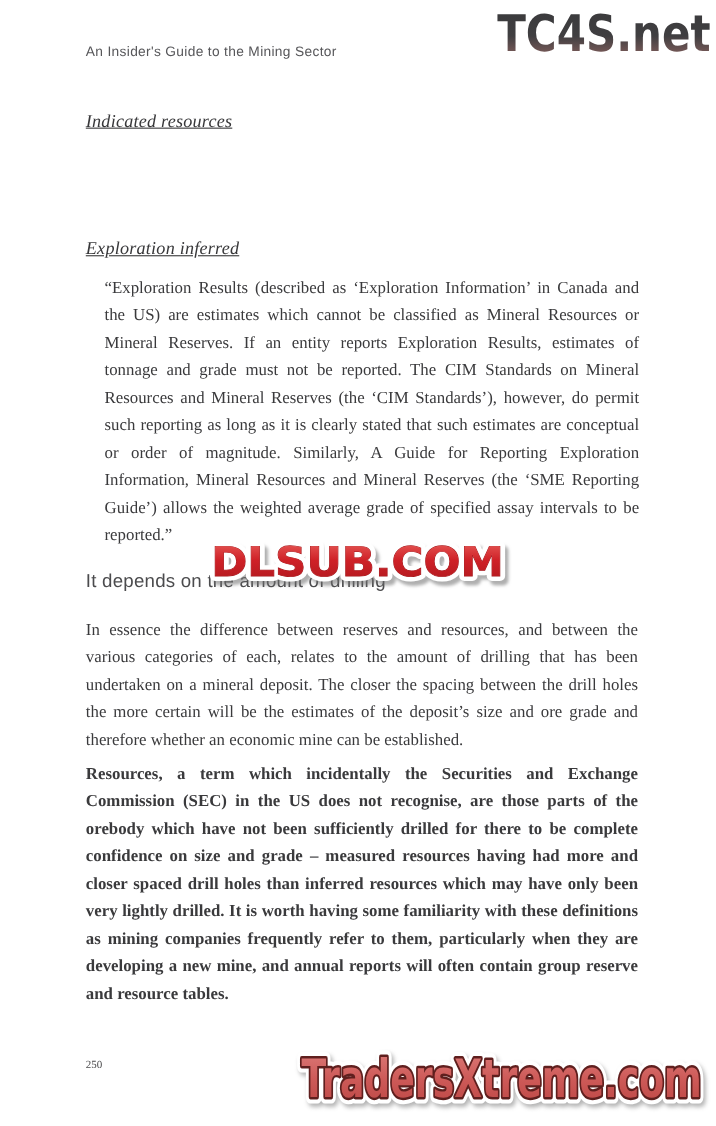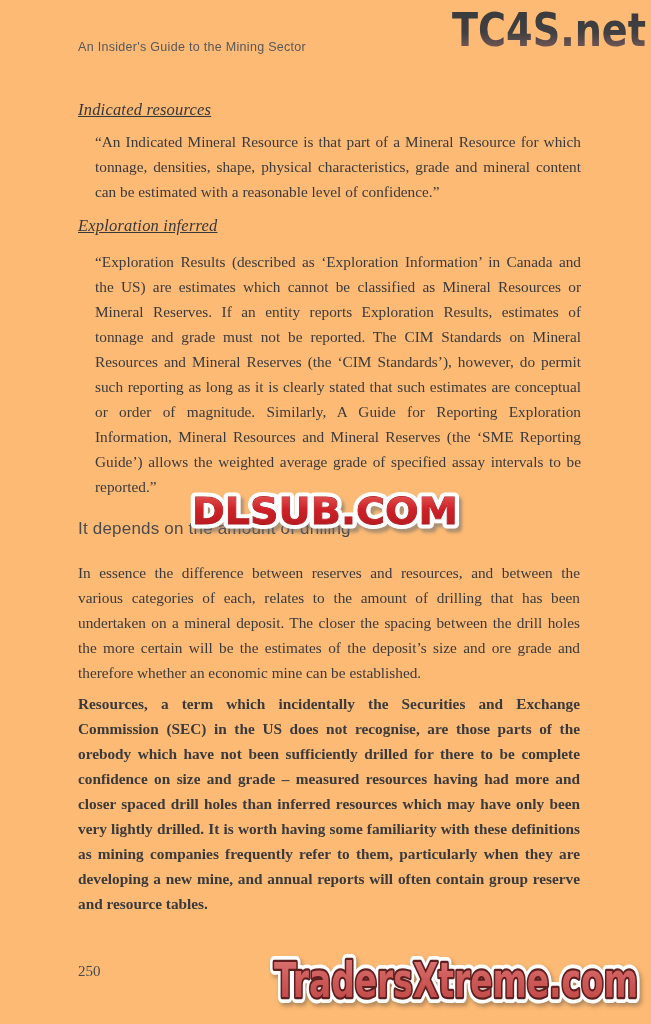--- a/index.html
+++ b/index.html
@@ -1,19 +1,19 @@
 <!DOCTYPE html>
 <html><head>
 <meta charset="utf-8">
 <style>
   html,body{margin:0;padding:0;background:#e8e8e8;}
   .page{
     position:relative;
     width:651px;height:1024px;
-    background:#fdba74;
+    background:#ffffff;
     overflow:hidden;
     font-family:"Liberation Serif", serif;
     color:#3a3a3c;
   }
   .running-header{
     position:absolute;left:78px;top:40px;
     font-family:"Liberation Sans", sans-serif;
     font-size:12.5px;color:#57575a;letter-spacing:0.3px;
   }
   .logo-svg{position:absolute;left:450px;top:1px;overflow:visible;}
@@ -39,21 +39,21 @@
   }
   .body-para{
     position:absolute;left:78px;width:502px;margin:0;
     font-size:15.3px;line-height:25px;
     text-align:justify;color:#3a3a3c;
   }
   .p-essence{top:560px;}
   .p-resources{top:691px;font-weight:bold;}
   .page-number{
     position:absolute;left:78px;top:963px;
-    font-size:15px;color:#4a4a4c;
+    font-size:10px;color:#4a4a4c;
   }
   .wm-dlsub{position:absolute;left:176px;top:483px;z-index:5;overflow:visible;}
   .wm-traders{position:absolute;left:262px;top:934px;z-index:5;overflow:visible;}
   .wm-under{filter:drop-shadow(3px 4px 1.5px rgba(110,110,110,0.55));}
   .wm-under-tr{filter:drop-shadow(2px 3px 2px rgba(40,40,40,0.35));}
   text{font-family:"DejaVu Sans", sans-serif;}
 </style>
 </head>
 <body>
 
@@ -67,21 +67,20 @@
         <stop offset="0" stop-color="#39393b"></stop>
         <stop offset="0.55" stop-color="#403f41"></stop>
         <stop offset="1" stop-color="#936663"></stop>
       </linearGradient>
     </defs>
     <text x="2" y="45" font-size="46" font-weight="bold" textLength="194" lengthAdjust="spacingAndGlyphs" fill="url(#gLogo)">TC4S.net</text>
   </svg>
 
   <h2 class="section-heading h-indicated">Indicated resources</h2>
 
-  <p class="quote-para q-indicated">“An Indicated Mineral Resource is that part of a Mineral Resource for which tonnage, densities, shape, physical characteristics, grade and mineral content can be estimated with a reasonable level of confidence.”</p>
 
   <h2 class="section-heading h-exploration">Exploration inferred</h2>
 
   <p class="quote-para q-exploration">“Exploration Results (described as ‘Exploration Information’ in Canada and the US) are estimates which cannot be classified as Mineral Resources or Mineral Reserves. If an entity reports Exploration Results, estimates of tonnage and grade must not be reported. The CIM Standards on Mineral Resources and Mineral Reserves (the ‘CIM Standards’), however, do permit such reporting as long as it is clearly stated that such estimates are conceptual or order of magnitude. Similarly, A Guide for Reporting Exploration Information, Mineral Resources and Mineral Reserves (the ‘SME Reporting Guide’) allows the weighted average grade of specified assay intervals to be reported.”</p>
 
   <svg class="wm-dlsub" width="300" height="58" viewBox="0 0 300 58">
     <defs>
       <linearGradient id="gDl" x1="0" y1="0" x2="0" y2="1">
         <stop offset="0" stop-color="#e9605c"></stop>
         <stop offset="0.45" stop-color="#cf2127"></stop>

